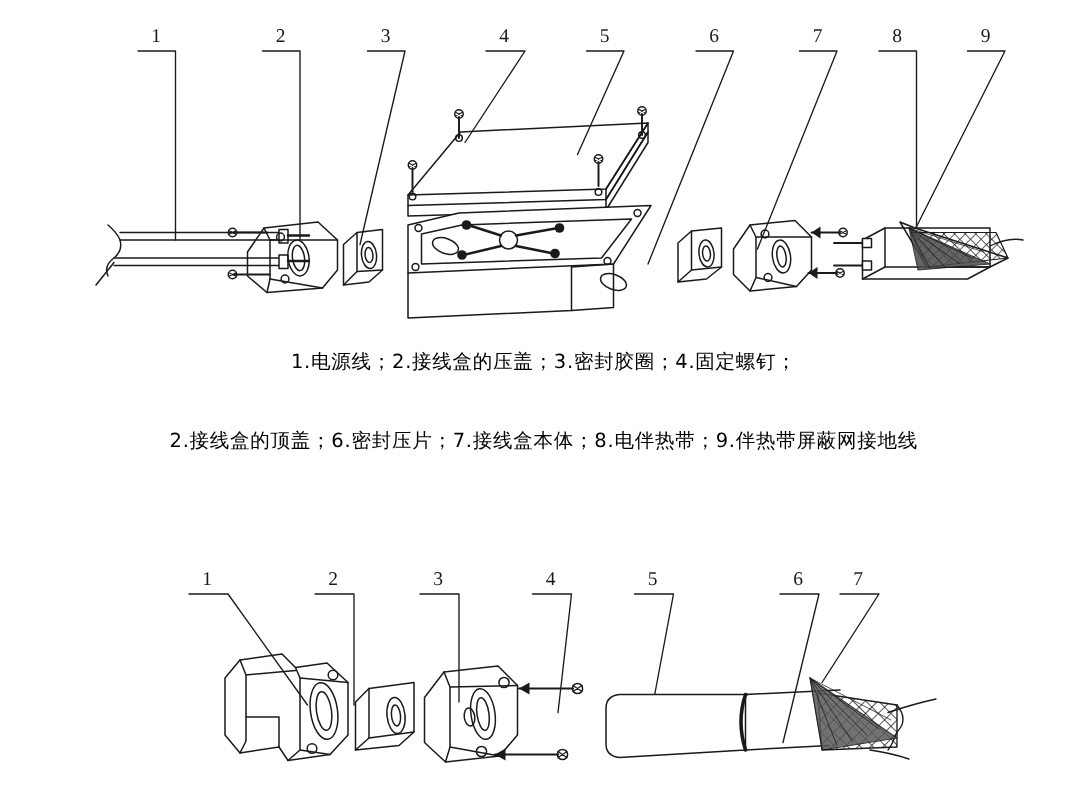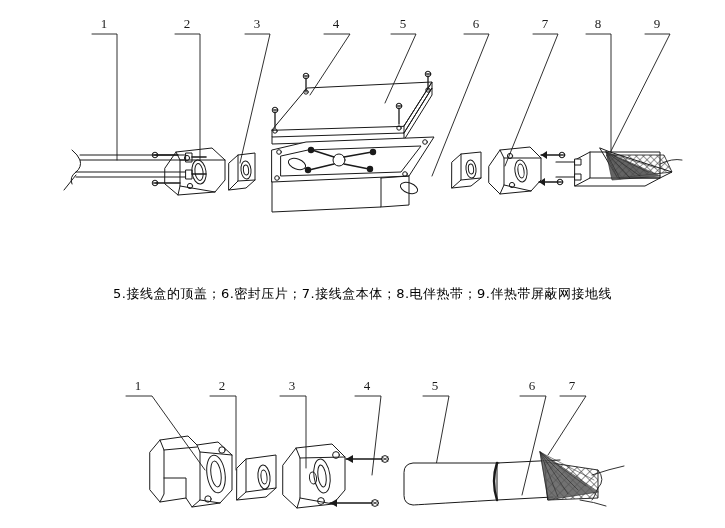--- a/index.html
+++ b/index.html
@@ -307,16 +307,17 @@
       <text class="numlbl" x="138" y="390" text-anchor="middle">1</text>
       <text class="numlbl" x="222" y="390" text-anchor="middle">2</text>
       <text class="numlbl" x="292" y="390" text-anchor="middle">3</text>
       <text class="numlbl" x="367" y="390" text-anchor="middle">4</text>
       <text class="numlbl" x="435" y="390" text-anchor="middle">5</text>
       <text class="numlbl" x="532" y="390" text-anchor="middle">6</text>
       <text class="numlbl" x="572" y="390" text-anchor="middle">7</text>
     </g>
   </svg>
 
-
-  <div class="caption" id="caption-line-2">5.接线盒的顶盖；6.密封压片；7.接线盒本体；8.电伴热带；9.伴热带屏蔽网接地线</div>
+  <div class="caption" id="caption-line-1">1.电源线；2.接线盒的压盖；3.密封胶圈；4.固定螺钉；</div>
+
+  <div class="caption" id="caption-line-2">2.接线盒的顶盖；6.密封压片；7.接线盒本体；8.电伴热带；9.伴热带屏蔽网接地线</div>
 
 </div>
 
 </body></html>

